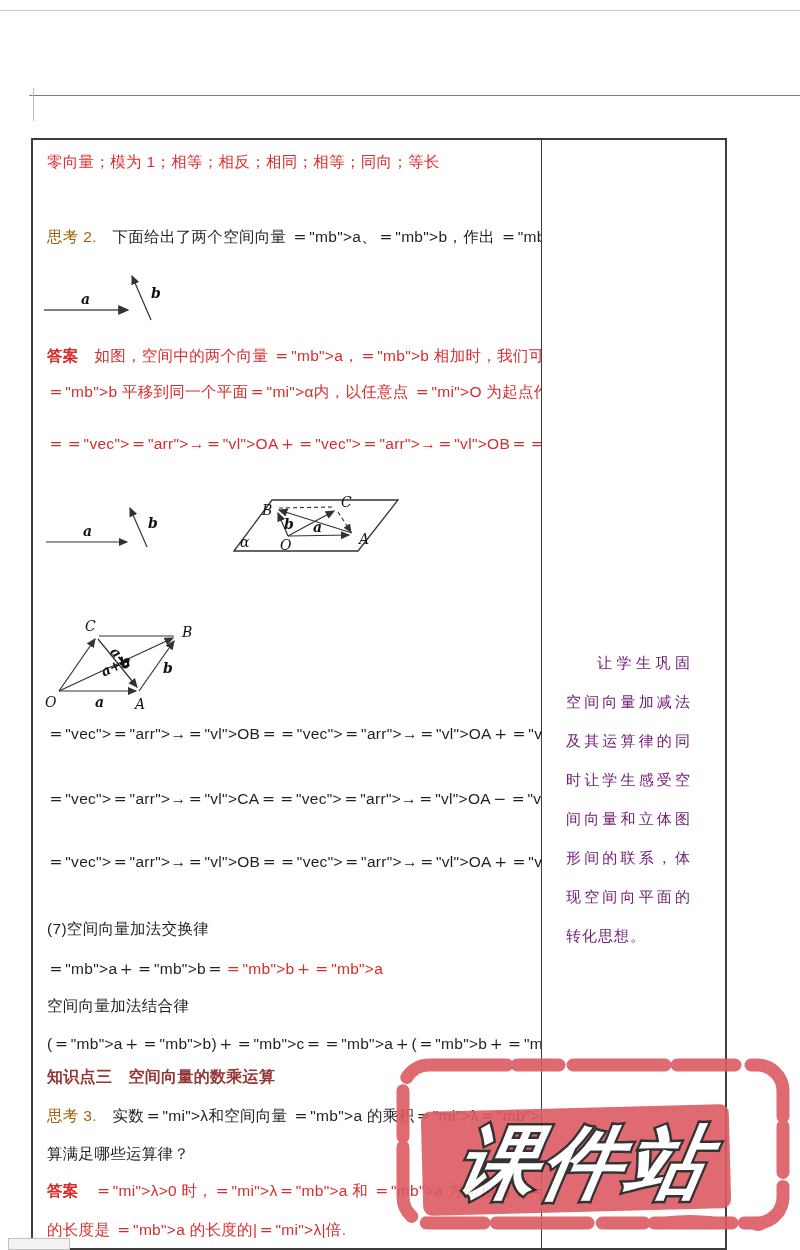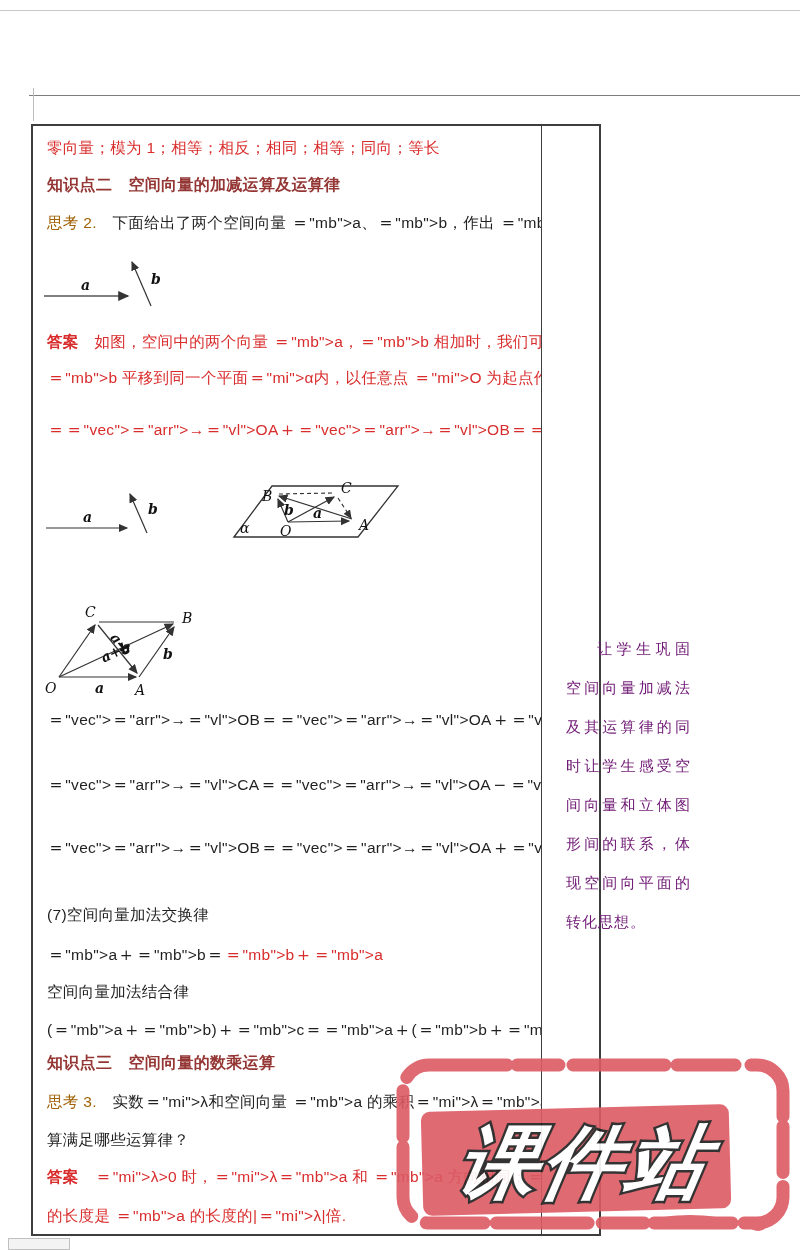--- a/index.html
+++ b/index.html
@@ -3,21 +3,21 @@
 <meta charset="utf-8">
 <style>
   html,body{margin:0;padding:0;background:#fff;}
   #page{position:relative;width:800px;height:1250px;background:#ffffff;overflow:hidden;
         font-family:"Liberation Sans",sans-serif;color:#222;}
   .hline{position:absolute;height:1px;background:#c9c9c9;}
   #rule-top{left:0;top:10px;width:800px;}
   #rule-mid{left:29px;top:95px;width:771px;background:#7d7d7d;}
   #tick-left{position:absolute;left:33px;top:88px;width:1px;height:33px;background:#bdbdbd;}
   
-  #doc-table{position:absolute;left:31px;top:124px;width:570px;height:1112px;
+  #doc-table{position:absolute;left:31px;top:138px;width:696px;height:1112px;
              border:2px solid #3d3d3d;box-sizing:border-box;}
   #col-divider{position:absolute;left:508px;top:0;width:1px;height:100%;background:#3d3d3d;}
   #cell-left{position:absolute;left:0;top:0;width:508px;height:100%;overflow:hidden;}
   #cell-right{position:absolute;left:509px;top:0;width:171px;height:100%;overflow:hidden;}
   .blk{position:absolute;left:14px;white-space:nowrap;font-size:15.5px;line-height:24px;
        letter-spacing:0.3px;}
   .k{color:#1f1f1f;}
   .red{color:#d92c2c;}
   .dred{color:#943634;font-weight:bold;font-size:16px;}
   .blue{color:#a16207;font-weight:normal;}
@@ -46,21 +46,20 @@
   <div id="rule-mid" class="hline"></div>
   <div id="tick-left"></div>
 
   <div id="doc-table">
     <div id="col-divider"></div>
 
     <div id="cell-left">
 
       <div class="blk red" style="top:10px"><span>零向量；模为 1；相等；相反；相同；相等；同向；等长</span></div>
 
-      <div class="blk dred" style="top:47px"><span>知识点二　空间向量的加减运算及运算律</span></div>
 
       <div class="blk" style="top:85px"><span class="blue">思考 2.</span><span class="k">　下面给出了两个空间向量 <span class<span="" class="op">=</span>"mb"&gt;a、<span class<span="" class="op">=</span>"mb"&gt;b，作出 <span class<span="" class="op">=</span>"mb"&gt;b"mb"&gt;a，"mb"&gt;b"mb"&gt;a.</span></div>
 
       <svg class="dia" style="left:8px;top:124px" width="270" height="72">
         <defs>
           <marker id="ah1" markerWidth="9" markerHeight="8" refX="7" refY="3.5" orient="auto">
             <path d="M0,0 L8,3.5 L0,7 Z" fill="#333"></path>
           </marker>
         </defs>
         <line x1="3" y1="46" x2="87" y2="46" stroke="#555" stroke-width="1.4" marker-end="url(#ah1)"></line>

